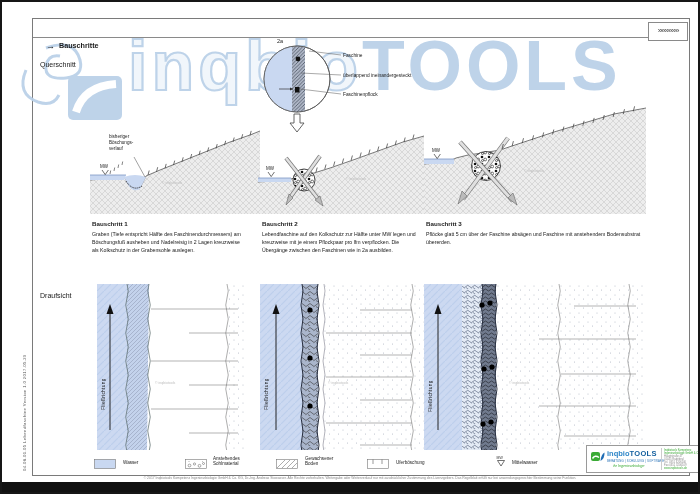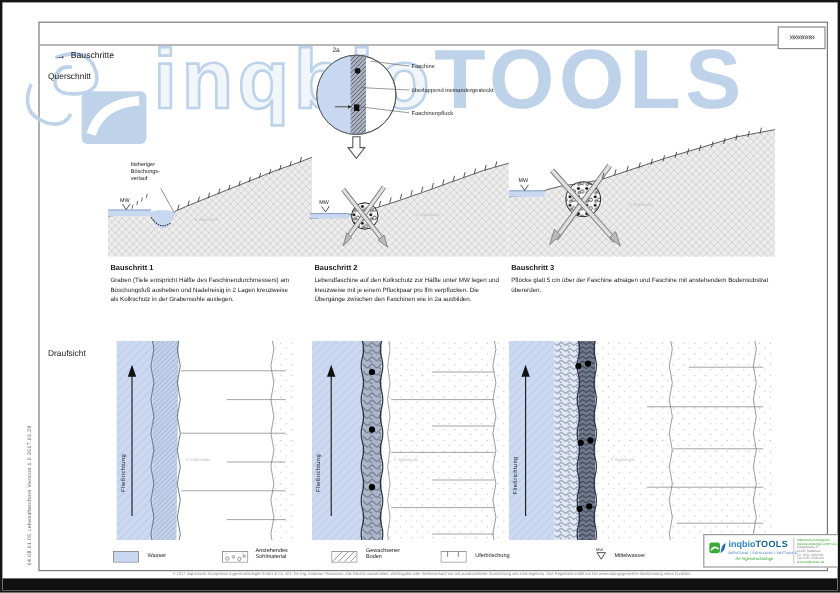--- a/index.html
+++ b/index.html
@@ -6,21 +6,21 @@
   .sheet{position:relative;width:700px;height:494px;background:#fff;overflow:hidden;
          font-family:"Liberation Sans",sans-serif;color:#1a1a1a;
          border:2px solid #161616;box-sizing:border-box;}
   .sheet>*{position:absolute;z-index:2;}
   .abs{position:absolute;}
   .frame{left:30px;top:16px;width:656px;height:456px;border:1px solid #7a7a7a;z-index:0;}
   .title{left:44px;top:18px;font-size:12.5px;font-weight:bold;letter-spacing:.2px;}
   .title-rule{left:31px;top:35px;width:654px;height:1px;background:#8a8a8a;}
   .chevron-box{left:646px;top:20px;width:38px;height:17px;border:1px solid #8a8a8a;background:#fff;
                font-size:8px;letter-spacing:-1px;color:#444;text-align:center;line-height:16px;}
-  .tab{left:44px;top:39px;font-size:7.2px;}
+  .tab{left:44px;top:39px;font-size:7.2px;font-weight:bold;}
   .tab .arr{font-size:9px;margin-right:4px;vertical-align:-1px;}
   .seclabel{font-size:7px;color:#1a1a1a;}
   .watermark{left:14px;top:38px;width:664px;height:84px;z-index:1;opacity:.92;pointer-events:none;}
   .wm-text{position:absolute;left:112px;top:-14px;font-size:70px;font-weight:bold;letter-spacing:4px;white-space:nowrap;}
   .wm-outline{color:rgba(185,208,232,.22);-webkit-text-stroke:2.2px #b9d0e8;}
   .wm-solid{color:#b9d0e8;}
   .stephead{font-size:6.2px;font-weight:bold;margin:0 0 2.5px 0;}
   .steptext{font-size:5.2px;line-height:8px;margin:0;}
   .anno{font-size:4.6px;line-height:5.8px;}
   .flowlabel{font-size:4.8px;transform:rotate(-90deg);transform-origin:0 0;white-space:nowrap;letter-spacing:.3px;}

